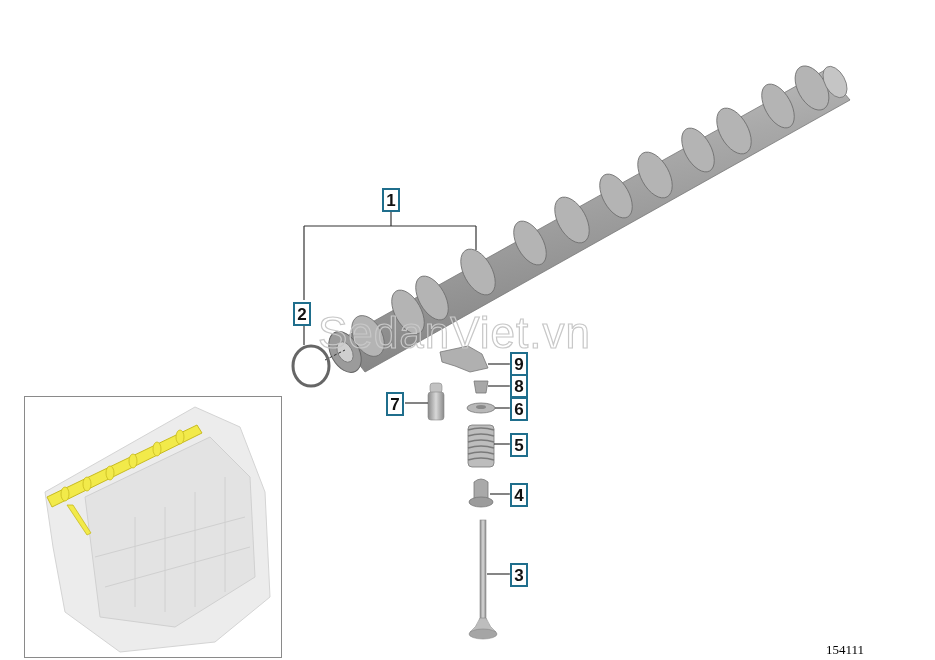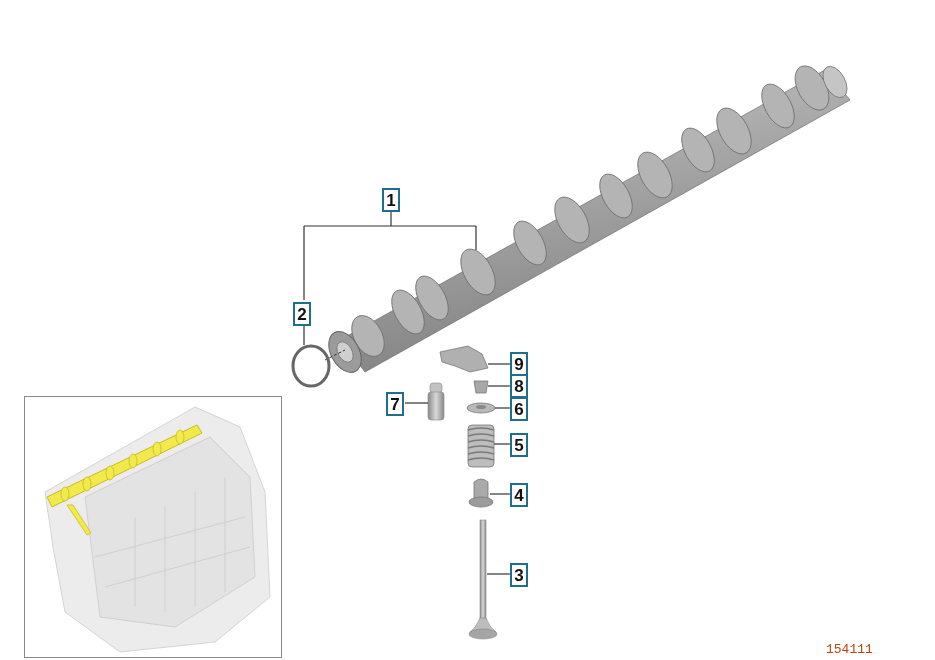--- a/index.html
+++ b/index.html
@@ -2,21 +2,21 @@
 <html><head>
 <meta charset="utf-8">
 <style>
   html,body{margin:0;padding:0;background:#ffffff;}
   body{width:935px;height:660px;position:relative;overflow:hidden;font-family:"Liberation Sans",sans-serif;}
   .stage{position:absolute;left:0;top:0;width:935px;height:660px;}
   .label{position:absolute;box-sizing:border-box;border:2px solid #1f6e8c;background:#fff;color:#111;
          font-weight:bold;font-size:17px;line-height:18px;text-align:center;width:18px;height:24px;padding-top:2px;
          font-family:"Liberation Sans",sans-serif;cursor:pointer;}
   .inset{position:absolute;left:24px;top:396px;width:258px;height:262px;border:1px solid #8a8a8a;box-sizing:border-box;background:#fff;}
-  .diagram-id{position:absolute;left:826px;top:642px;font-size:13px;color:#c2410c;font-family:Liberation Mono, monospace;}
+  .diagram-id{position:absolute;left:826px;top:642px;font-size:13px;color:#000000;font-family:Liberation Serif, serif;}
   .watermark{position:absolute;left:318px;top:308px;font-size:44px;color:transparent;-webkit-text-stroke:1.2px #c8c8c8;
              font-family:"Liberation Sans",sans-serif;letter-spacing:1px;pointer-events:none;}
 </style>
 </head>
 <body>
 
 <div class="stage">
   <svg width="935" height="660" viewBox="0 0 935 660" style="position:absolute;left:0;top:0">
     <defs>
       <linearGradient id="shaft" x1="0" y1="0" x2="0.4" y2="1">
@@ -105,20 +105,21 @@
       <line x1="487" y1="574" x2="510" y2="574" stroke="#333" stroke-width="1.2"></line>
     </g>
 
     <g>
       <rect x="430" y="383" width="12" height="10" rx="3" fill="#c2c2c2" stroke="#888" stroke-width="0.6"></rect>
       <rect x="428" y="392" width="16" height="28" rx="3" fill="url(#metal)" stroke="#888" stroke-width="0.6"></rect>
       <line x1="405" y1="403" x2="428" y2="403" stroke="#333" stroke-width="1.2"></line>
     </g>
   </svg>
 
+  <div class="watermark">SedanViet.vn</div>
 
   <div class="label" style="left:382px;top:188px">1</div>
   <div class="label" style="left:293px;top:302px">2</div>
   <div class="label" style="left:510px;top:563px">3</div>
   <div class="label" style="left:510px;top:483px">4</div>
   <div class="label" style="left:510px;top:433px">5</div>
   <div class="label" style="left:510px;top:397px">6</div>
   <div class="label" style="left:386px;top:392px">7</div>
   <div class="label" style="left:510px;top:374px">8</div>
   <div class="label" style="left:510px;top:352px">9</div>

